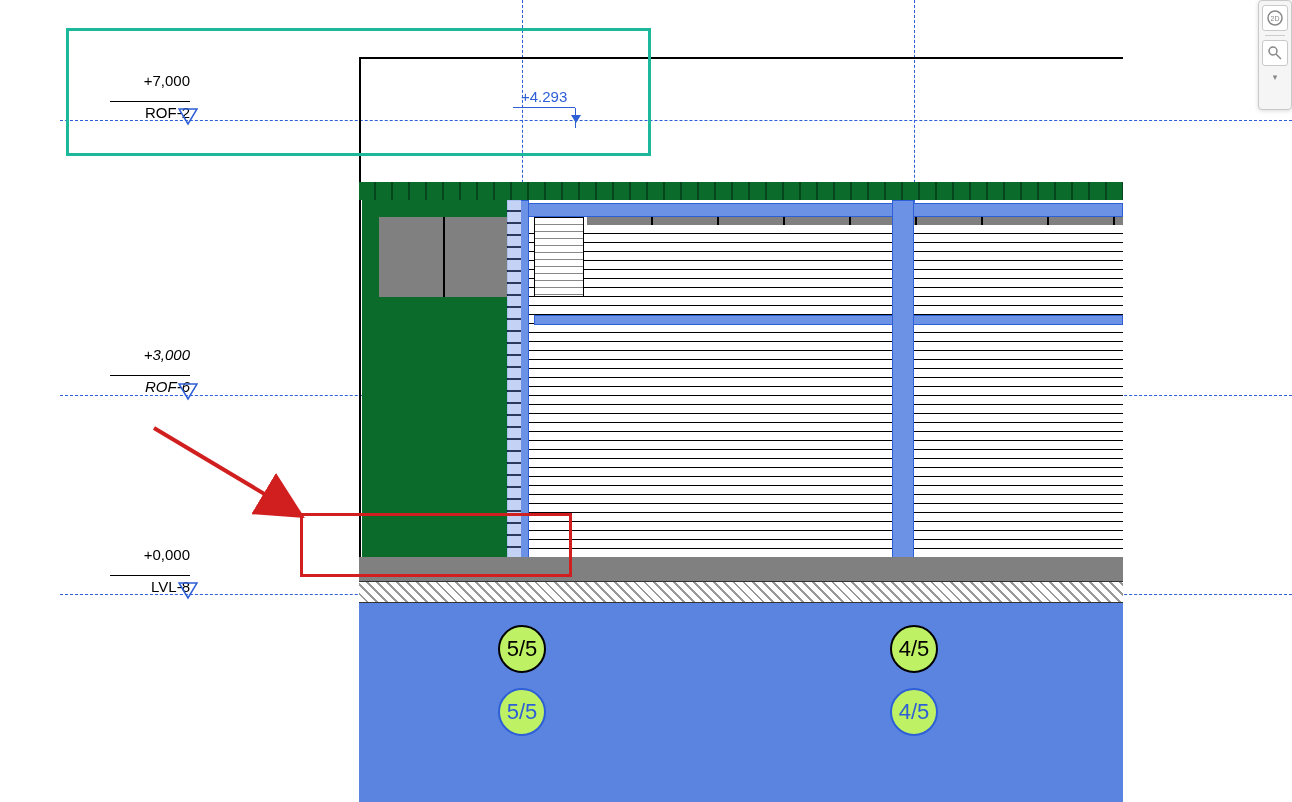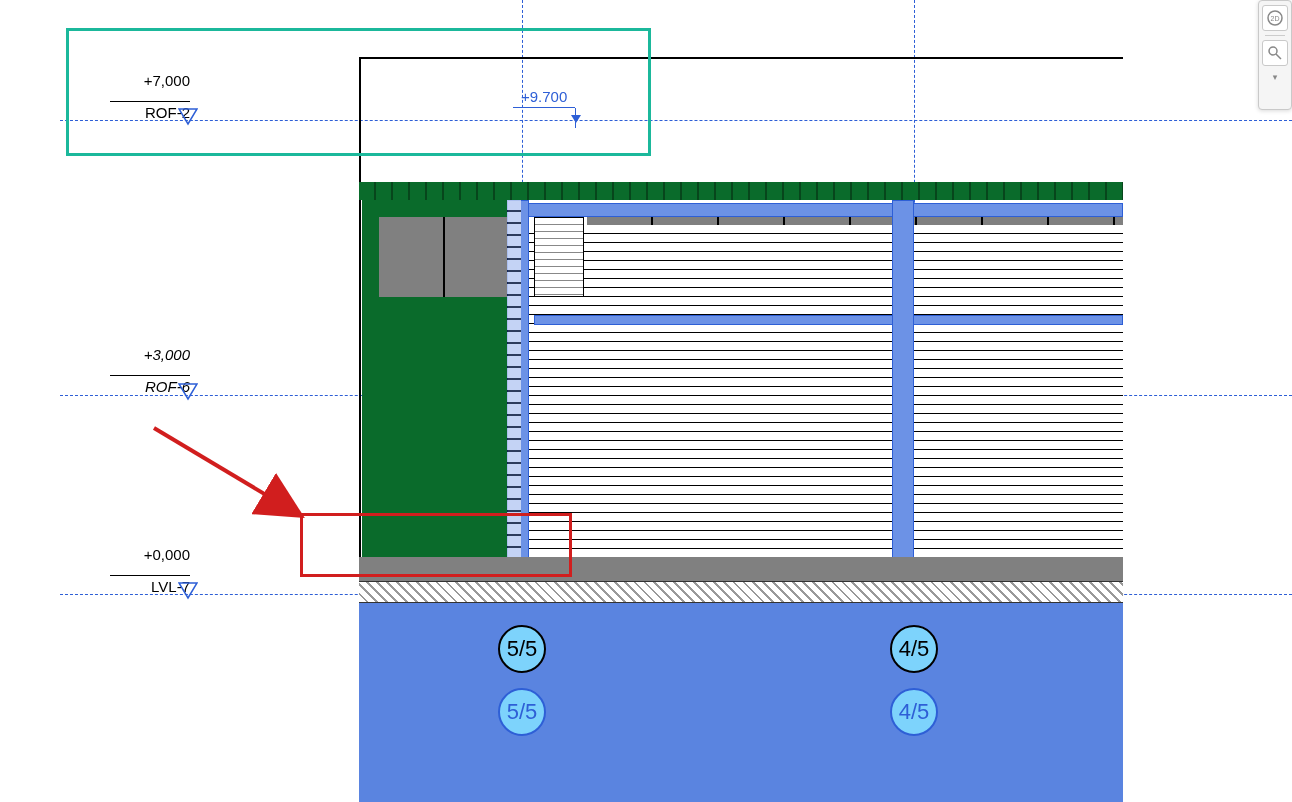--- a/index.html
+++ b/index.html
@@ -134,21 +134,21 @@
   .blue-pad {
     position:absolute; top:502px; width:130px; height:44px;
     background:#6c92e6; opacity:.7;
     border:1px solid #3a62c2;
   }
   .pad-a { left:3px; }
   .pad-b { left:125px; width:50px; }
   .grid-bubble {
     position:absolute; width:48px; height:48px;
     border:2px solid #000; border-radius:50%;
-    background:#7dd3fc;
+    background:#bef264;
     display:flex; align-items:center; justify-content:center;
     font-size:22px; color:#000;
   }
   .grid-bubble.blue { color:#2e5fd6; border-color:#2e5fd6; }
   
   .highlight-teal {
     position:absolute;
     border:3px solid #1bb89b;
     background:transparent;
     left:66px; top:28px; width:585px; height:128px;
@@ -209,29 +209,29 @@
     <span class="name">ROF-6</span>
   </div>
   <span class="triangle-arrow" style="position:absolute; left:178px; top:383px;">
     <svg width="20" height="20">
         <path d="M1 1 L19 1 L10 16 Z" fill="none" stroke="#2e5fd6" stroke-width="1.5"></path>
       </svg>
   </span>
 
   <div class="level-tag" style="left:110px; top:546px;">
     <span class="elev">+0,000</span>
-    <span class="name">LVL-7</span>
+    <span class="name">LVL-8</span>
   </div>
   <span class="triangle-arrow" style="position:absolute; left:178px; top:582px;">
     <svg width="20" height="20">
         <path d="M1 1 L19 1 L10 16 Z" fill="none" stroke="#2e5fd6" stroke-width="1.5"></path>
       </svg>
   </span>
 
-  <div class="blue-label" style="left:513px; top:88px;">+9.700</div>
+  <div class="blue-label" style="left:513px; top:88px;">+4.293</div>
   <div class="blue-arrow-down" style="left:575px; top:108px;"></div>
 
   <div class="blue-label" style="left:520px; top:346px;">+3.000</div>
   <div class="blue-arrow-down" style="left:578px; top:366px;"></div>
 
   <div class="building">
     <div class="wall-outline"></div>
     <div class="roof-band"></div>
     <div class="roof-x"></div>
     <div class="green-side"></div>

